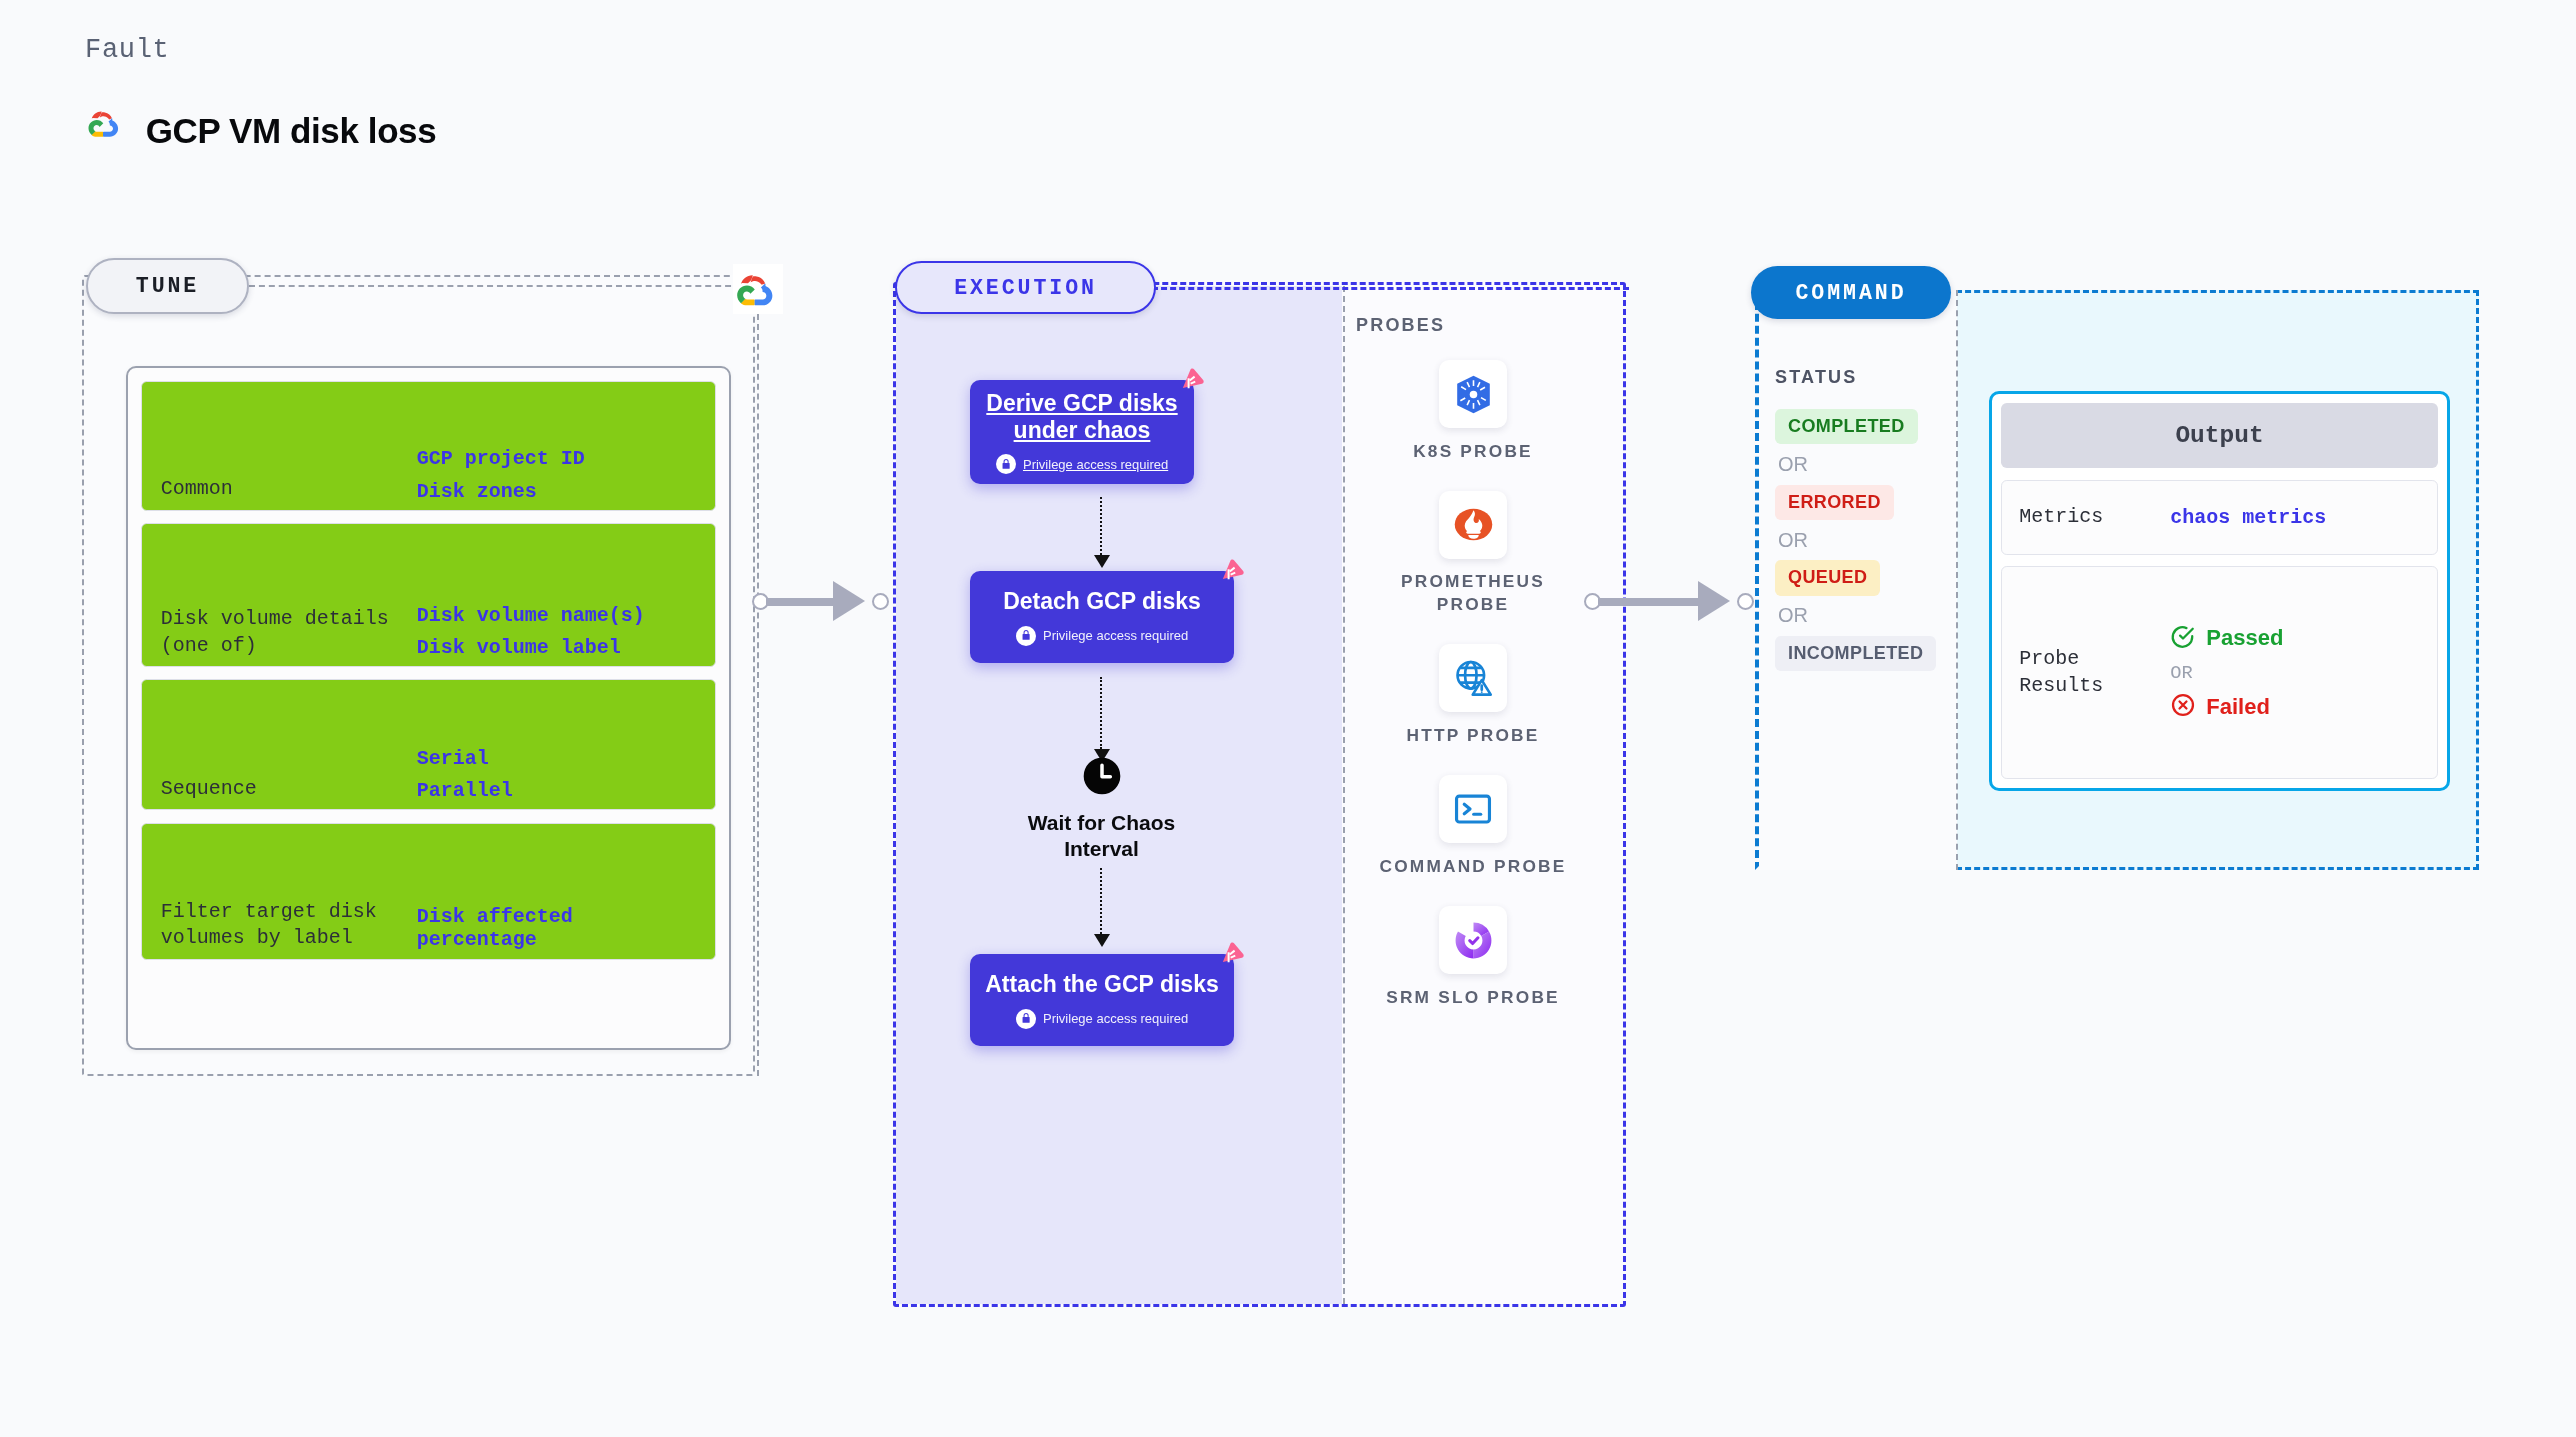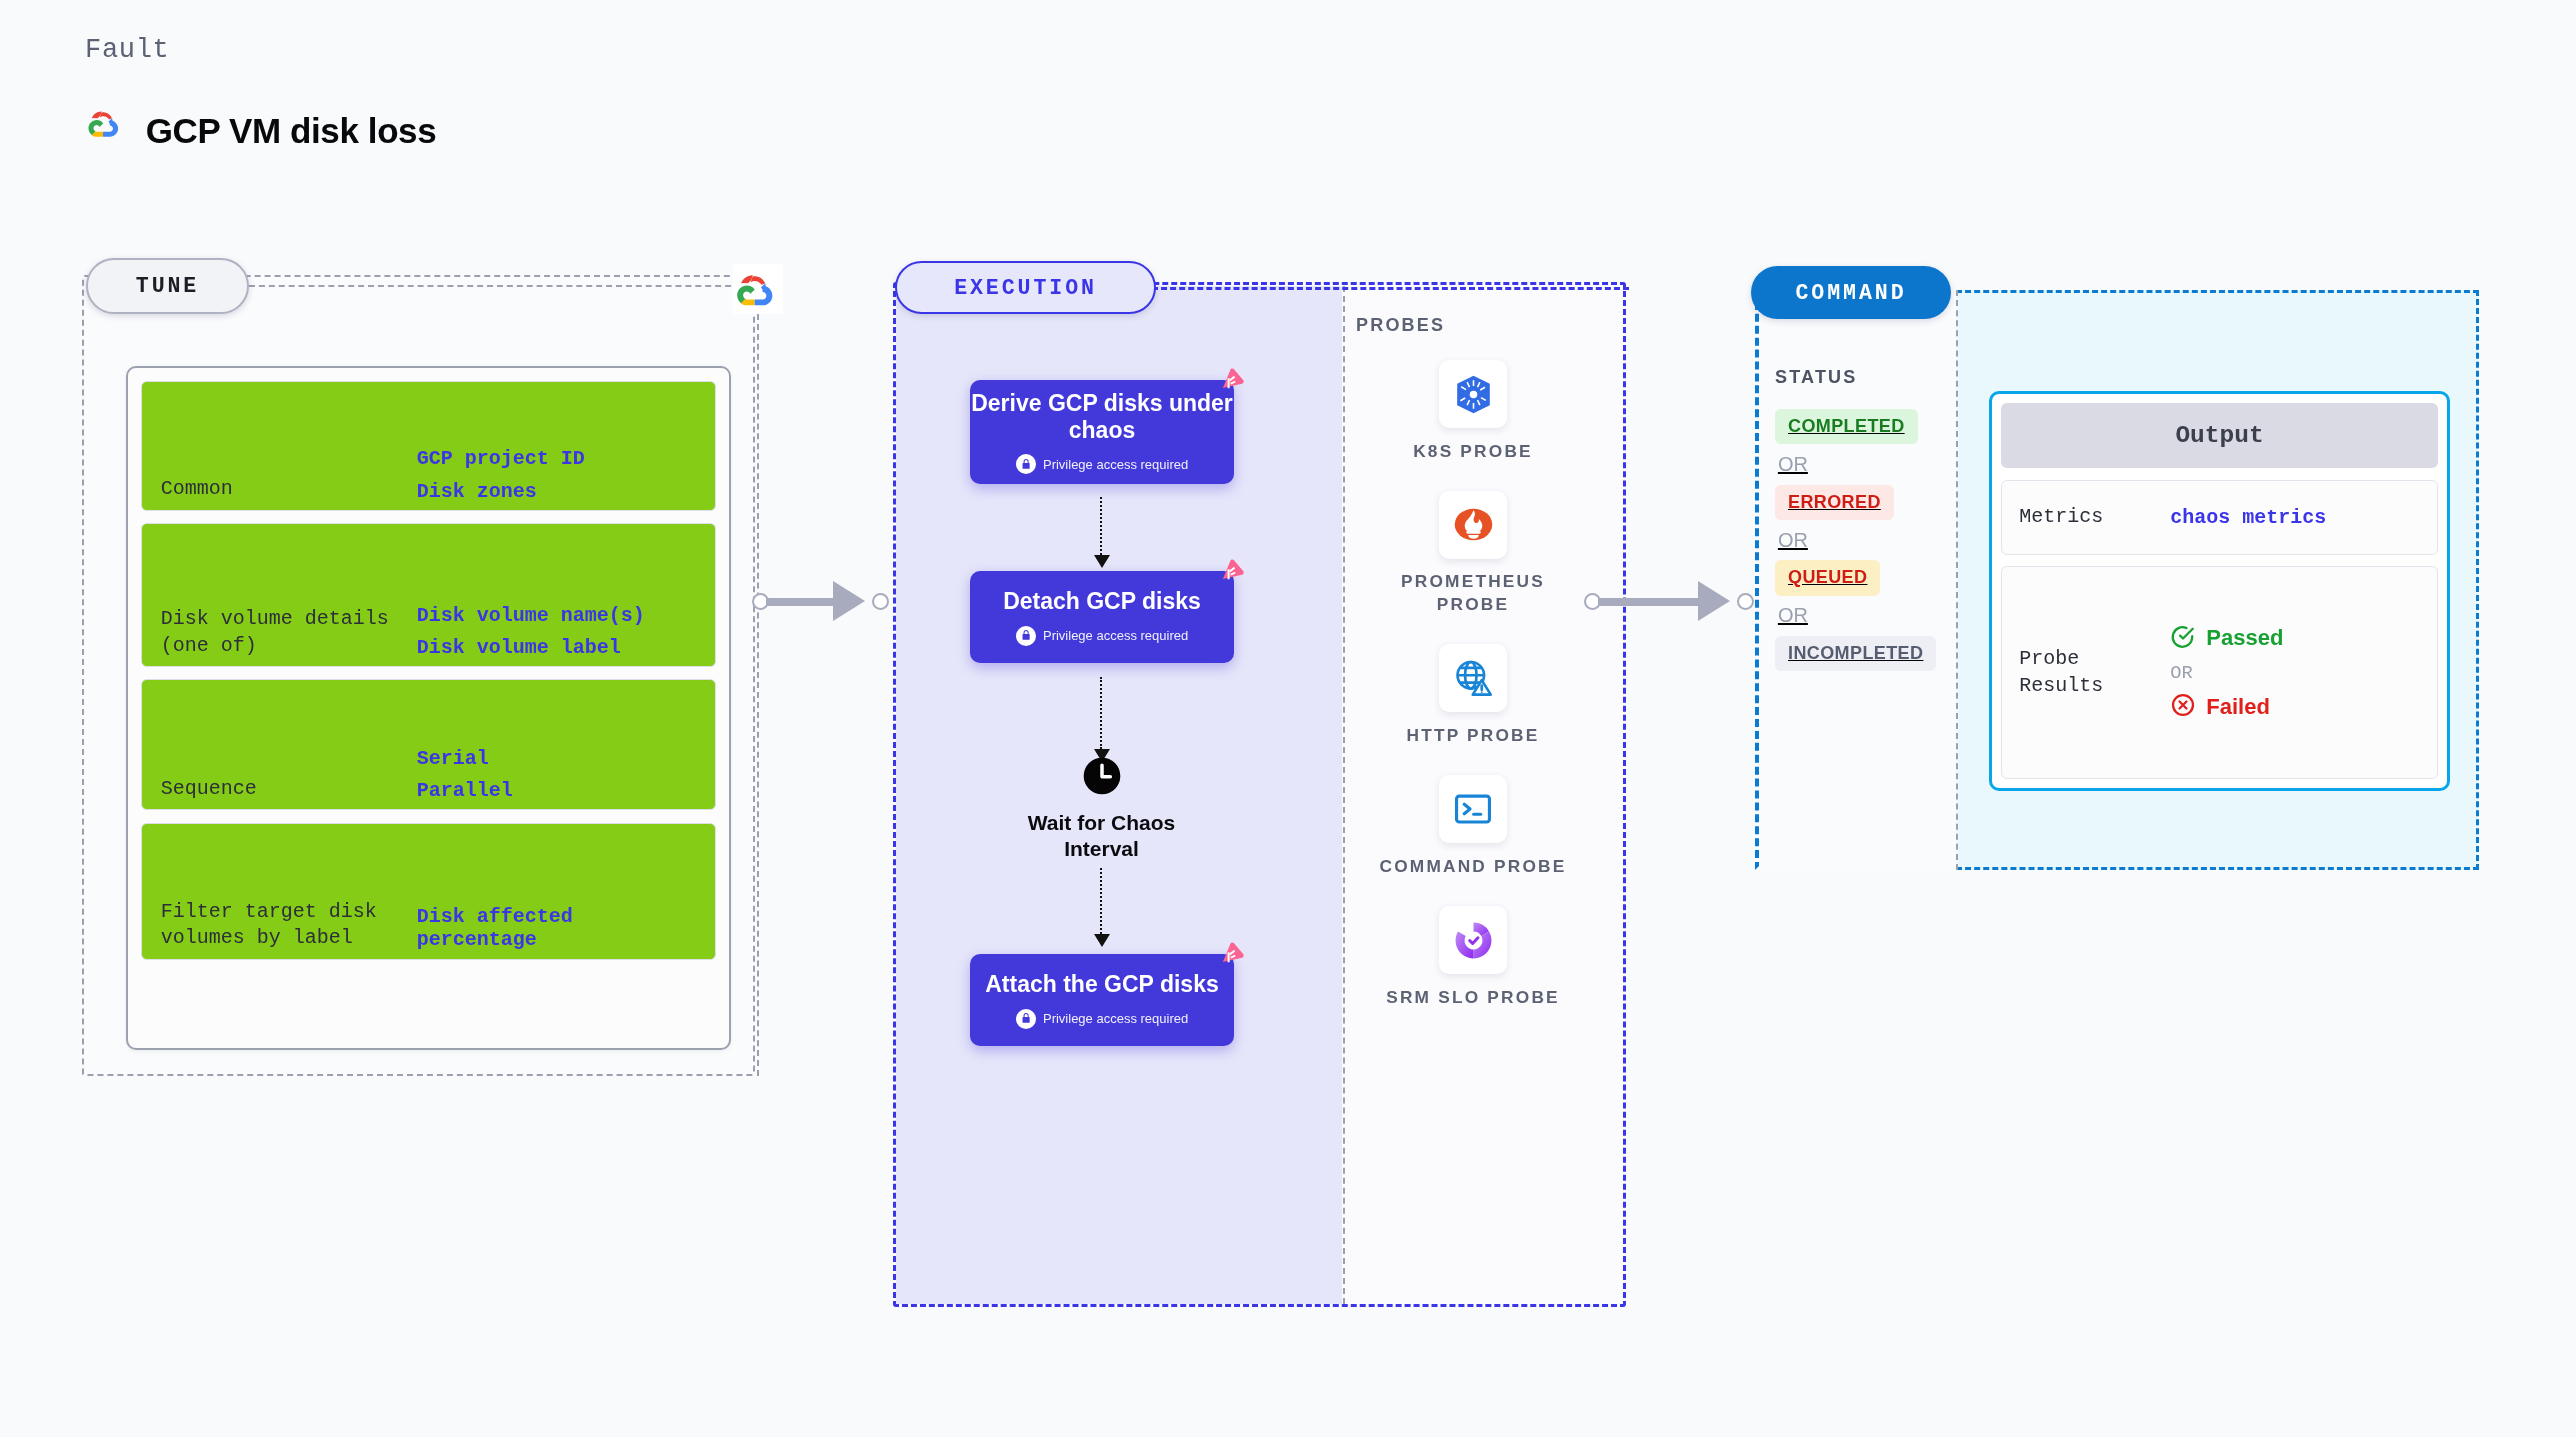--- a/index.html
+++ b/index.html
@@ -130,21 +130,21 @@
   }
   .flow-node .nt { font-size: 23px; font-weight: 700; line-height: 1.18; text-align: center; }
   .flow-priv { display: flex; align-items: center; gap: 7.2px; margin-top: 10px; }
   .flow-priv .lock {
     width: 20px; height: 20px; border-radius: 50%; background: #fff;
     display: flex; align-items: center; justify-content: center;
   }
   .flow-priv .pt { font-size: 13px; color: #f0f0fc; }
   .litmus-badge { position: absolute; right: -11.5px; top: -14.4px; }
 
-  #node-1 { left: 970px; top: 380px; width: 264px; height: 104px; }
+  #node-1 { left: 970px; top: 380px; width: 224px; height: 104px; text-decoration: underline; }
   #node-2 { left: 970px; top: 571px; width: 264px; height: 92px; }
   #node-3 { left: 970px; top: 954px; width: 264px; height: 92px; }
 
   .dash-arrow { position: absolute; width: 2.9px; }
   .dash-arrow .ln {
     position: absolute; left: 0; top: 0; width: 0; height: calc(100% - 13px);
     border-left: 2.9px dotted #111;
   }
   .dash-arrow .tip {
     position: absolute; left: -6.5px; bottom: 0; width: 0; height: 0;
@@ -200,21 +200,21 @@
     left: 1956px; top: 290px; width: 523px; height: 580px;
     border: 3.6px dashed #0b7bd1; border-left: none;
     background: #e9f8fd;
   }
   #status-label {
     position: absolute; left: 1775px; top: 367px;
     font-size: 18px; font-weight: 700; color: #4d5364; letter-spacing: 2.2px;
   }
   #status-list {
     position: absolute; left: 1775px; top: 409px; width: 173px;
-    display: flex; flex-direction: column; align-items: flex-start; gap: 8.6px; text-decoration: underline;
+    display: flex; flex-direction: column; align-items: flex-start; gap: 8.6px;
   }
   .status-badge {
     padding: 7.2px 13px; border-radius: 5.8px;
     font-size: 18px; font-weight: 700; letter-spacing: 0.4px;
   }
   .or-text { font-size: 20px; color: #9aa0ae; padding-left: 2.9px; }
 
   #output-card {
     position: absolute; left: 1989px; top: 391px; width: 461px; height: 400px;
     background: #fff; border: 3.6px solid #07a6e8; border-radius: 10px;

